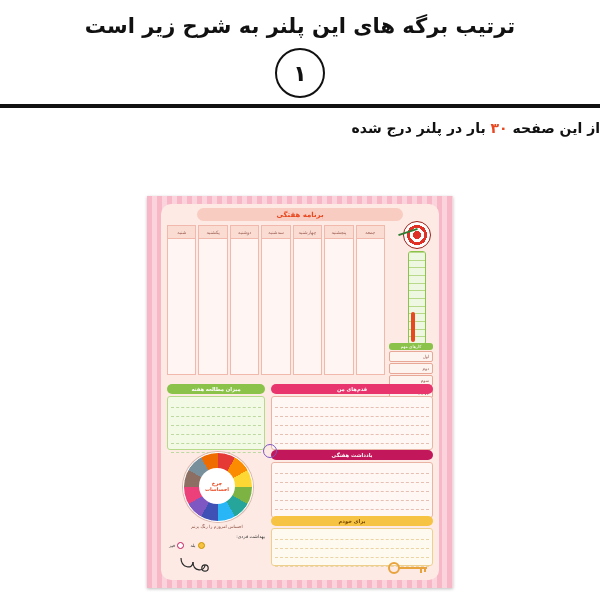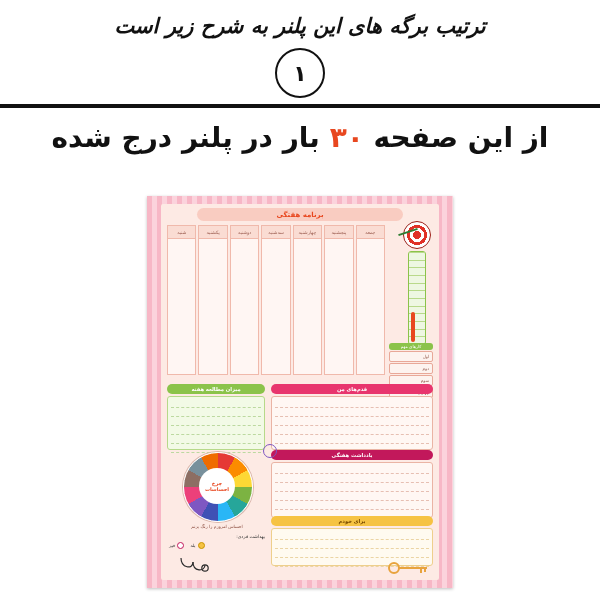--- a/index.html
+++ b/index.html
@@ -11,57 +11,56 @@
     position:relative;
   }
   .page{position:relative;width:600px;height:600px;}
 
   
   .top-head{
     position:absolute;top:14px;left:0;right:0;
     text-align:center;
     font-size:21px;font-weight:bold;color:#111;
     direction:rtl;
-    font-style:italic;
   }
   .circle-num{
     position:absolute;top:48px;left:50%;transform:translateX(-50%);
     width:46px;height:46px;border-radius:50%;
     border:2.5px solid #111;
     display:flex;align-items:center;justify-content:center;
     font-size:22px;font-weight:bold;color:#111;
   }
   .divider{
     position:absolute;top:104px;left:0;width:600px;height:4px;background:#111;
   }
   .sub-head{
     position:absolute;top:118px;left:0;right:0;
-    text-align:center;direction:rtl;
-    font-size:28px;font-weight:bold;color:#111;line-height:1.45;
+    text-align:right;direction:rtl;
+    font-size:14px;font-weight:bold;color:#111;line-height:1.45;
   }
   .sub-head .num{color:#e8471f;}
 
   
   .sheet{
     position:absolute;left:147px;top:196px;
     width:306px;height:392px;
     background:#f3a2b4;
     box-shadow:0 1px 3px rgba(0,0,0,.25);
     overflow:hidden;
   }
   
   .stripes{
     position:absolute;inset:0;
     background:repeating-linear-gradient(90deg,#f7b7c6 0 5px,#fbd3dc 5px 10px);
   }
   .inner{
     position:absolute;left:14px;top:8px;
     width:278px;height:376px;
     background:#fdeae4;
-    border-radius:2px;
+    border-radius:10px;
     overflow:hidden;
   }
 
   
   .plan-title{
     position:absolute;left:36px;top:4px;width:206px;height:13px;
     background:#f9ccc1;border-radius:7px;
     display:flex;align-items:center;justify-content:center;
     font-size:7px;font-weight:bold;color:#e8471f;
   }

